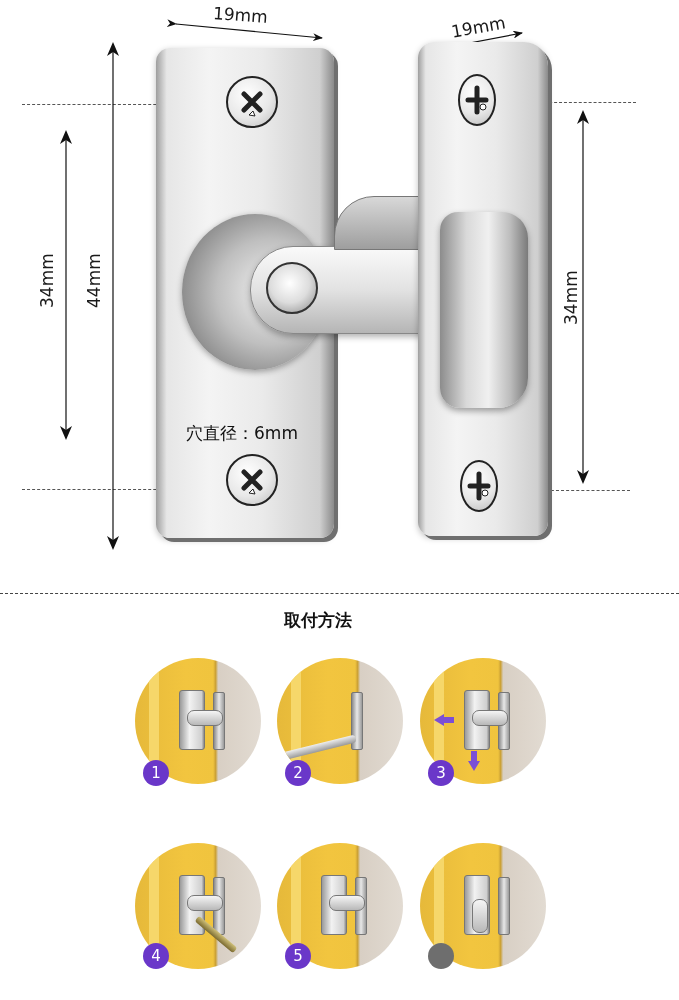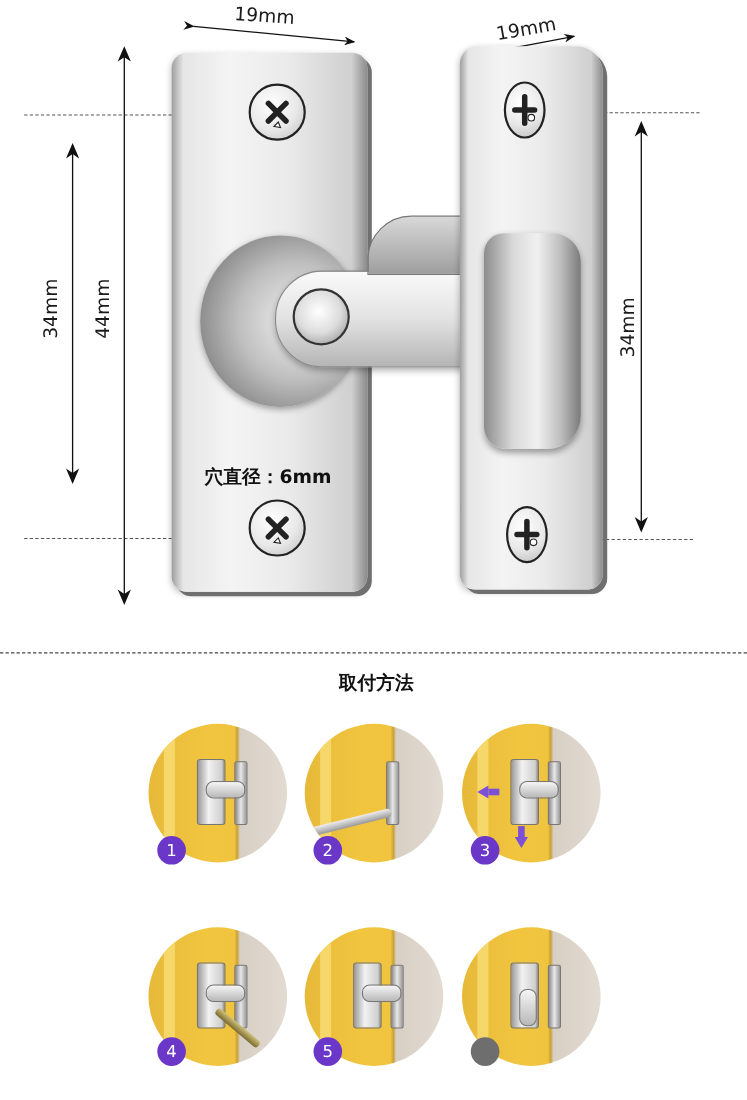--- a/index.html
+++ b/index.html
@@ -13,21 +13,21 @@
     background: linear-gradient(90deg, #9e9e9e 0%, #e6e6e6 6%, #f4f4f4 30%, #eaeaea 60%, #cfcfcf 92%, #8a8a8a 100%);
     border-radius: 14px;
     box-shadow: 4px 4px 0 #6f6f6f, 0 2px 6px rgba(0,0,0,0.25);
   }
   .screw {
     width: 52px; height: 52px; border-radius: 50%;
     background: radial-gradient(circle at 40% 35%, #ffffff 0%, #e8e8e8 55%, #bdbdbd 100%);
     border: 2px solid #222; box-sizing: border-box;
   }
   .screw.narrow { width: 38px; height: 52px; }
-  .hole-label { font-size: 17px; font-weight: bold; color: #111; white-space: nowrap; }
+  .hole-label { font-size: 17px; font-weight: normal; color: #111; white-space: nowrap; }
   .section-title { font-size: 17px; font-weight: bold; color: #111; white-space: nowrap; }
   .step {
     width: 126px; height: 126px; border-radius: 50%; overflow: hidden;
     background: linear-gradient(90deg, #e6b93a 0%, #f2c53f 40%, #f0c43e 62%, #caa035 64%, #d8cfc4 66%, #e2dbd2 100%);
   }
   .step .door-edge { position: absolute; left: 14px; top: 0; width: 10px; height: 100%; background: #f6d76a; }
   .step .latch-plate {
     position: absolute; width: 24px; height: 58px; left: 44px; top: 32px;
     background: linear-gradient(90deg, #9a9a9a, #f2f2f2 40%, #cfcfcf 90%, #8a8a8a);
     border-radius: 3px; border: 1px solid #777;
@@ -128,21 +128,21 @@
       </svg>
   </div>
   <div class="abs" style="left:440px;top:212px;width:88px;height:196px;border-radius:18px 26px 30px 20px;background:linear-gradient(90deg,#8c8c8c 0%,#d9d9d9 30%,#f0f0f0 55%,#bcbcbc 80%,#7a7a7a 100%);box-shadow:0 3px 6px rgba(0,0,0,.35);"></div>
 
   <div class="abs hole-label" style="left:186px;top:422px;">穴直径：6mm</div>
 </div>
 
 <div class="abs sep" style="left:0;top:593px;width:679px;"></div>
 
 <div>
-  <div class="abs section-title" style="left:308px;top:609px;">取付方法</div>
+  <div class="abs section-title" style="left:284px;top:609px;">取付方法</div>
 
   <div class="abs step" style="left:135px;top:658px;">
     <div class="door-edge"></div>
       <div class="latch-plate"></div>
       <div class="keeper"></div>
       <div class="arm"></div>
   </div>
   <div class="abs badge" style="left:143px;top:760px;">1</div>
 
   <div class="abs step" style="left:277px;top:658px;">

